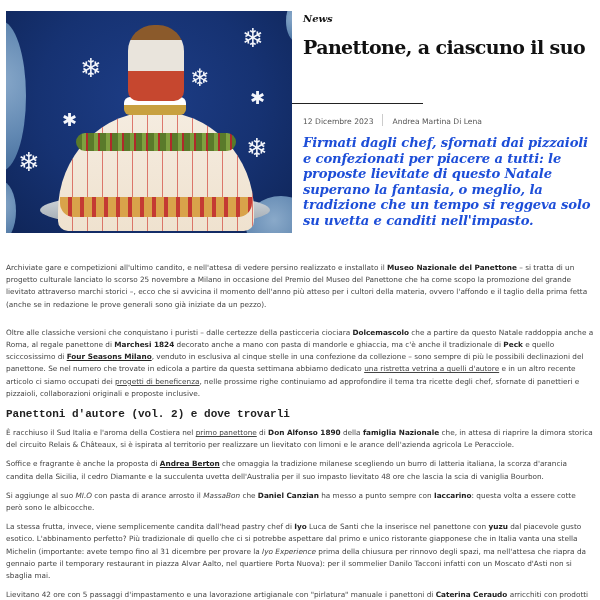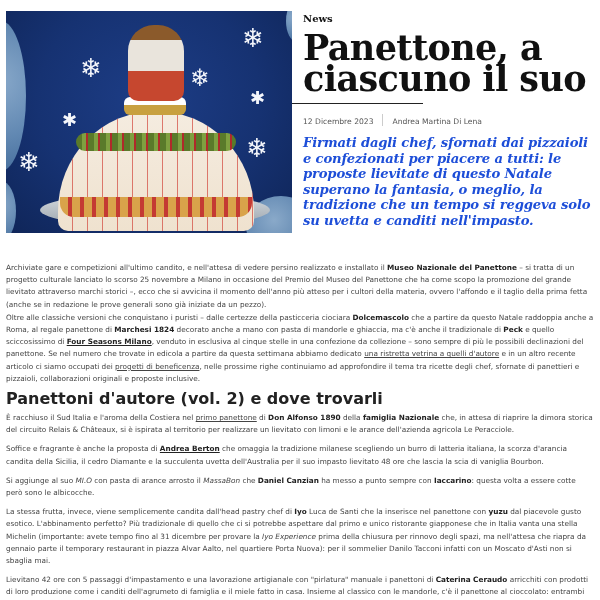--- a/index.html
+++ b/index.html
@@ -24,36 +24,36 @@
       background: repeating-linear-gradient(90deg, #5a7a2a 0 6px, #7fa040 6px 10px, #b02a2a 10px 12px); }
     .plate { position: absolute; left: 34px; top: 182px; width: 230px; height: 34px; border-radius: 50%;
       background: linear-gradient(#d8dde2, #9aa3ab); }
     .cake-base { position: absolute; left: 54px; top: 186px; width: 192px; height: 20px;
       background: repeating-linear-gradient(90deg, #d9a34a 0 8px, #c43a33 8px 12px); border-radius: 0 0 14px 14px; }
     .crown { position: absolute; left: 118px; top: 86px; width: 62px; height: 18px; border-radius: 6px;
       background: linear-gradient(#ffffff 0 45%, #c8a040 45%); }
     .snowman { position: absolute; left: 122px; top: 14px; width: 56px; height: 76px; border-radius: 26px 26px 10px 10px;
       background: linear-gradient(#8b5a2b 0 20%, #e9e4dc 20% 60%, #c6472f 60%); }
 
-    .cat { position: absolute; left: 303px; top: 13px; font-family: "DejaVu Serif", serif; 
+    .cat { position: absolute; left: 303px; top: 13px; font-family: "DejaVu Serif", serif; font-style: italic;
       font-weight: bold; font-size: 10px; color: #111; }
     .title { position: absolute; left: 303px; top: 32px; width: 292px; font-family: "DejaVu Serif", serif;
-      font-weight: bold; font-size: 35px; line-height: 31px; color: #111; letter-spacing: -0.6px; }
+      font-weight: bold; font-size: 19px; line-height: 31px; color: #111; letter-spacing: -0.6px; }
     .rule { position: absolute; left: 292px; top: 103px; width: 131px; height: 1px; background: #222; }
     .meta { position: absolute; left: 303px; top: 114px; font-size: 7.6px; color: #555; display: flex; align-items: flex-end; }
     .meta .sep { width: 1px; height: 12px; background: #ccc; margin: 0 9px; }
     .lead { position: absolute; left: 303px; top: 135px; width: 292px; font-family: "DejaVu Serif", serif;
       font-style: italic; font-weight: bold; font-size: 13.2px; line-height: 15.6px; color: #1d4ed8; letter-spacing: -0.2px; }
 
     .body { position: absolute; left: 6px; top: 262px; width: 588px; font-size: 7.3px; line-height: 12.2px; color: #444; }
     .body p { margin-bottom: 7px; }
-    .body p.tight { margin-bottom: 1px; }
+    .body p.tight { margin-bottom: 16px; }
     .body b { color: #222; }
     .body u { text-decoration: underline; }
-    .h2 { font-size: 16px; color: #222; margin: 0 0 6px; line-height: 14px; }
+    .h2 { font-size: 11px; color: #222; margin: 0 0 6px; line-height: 14px; font-family: Liberation Mono, monospace; }
   </style>
 </head>
 <body>
 
 <div class="hero-img" title="Panettone decorato a cupola con pupazzo di neve su sfondo blu con fiocchi di neve">
   <div class="bubble" style="left:-30px;top:10px;width:50px;height:150px;"></div>
   <div class="bubble" style="left:-20px;top:170px;width:30px;height:60px;"></div>
   <div class="bubble" style="left:280px;top:-10px;width:20px;height:40px;"></div>
   <div class="bubble" style="left:240px;top:185px;width:70px;height:60px;"></div>
   <div class="flake" style="left:74px;top:44px;font-size:26px;">❄</div>

